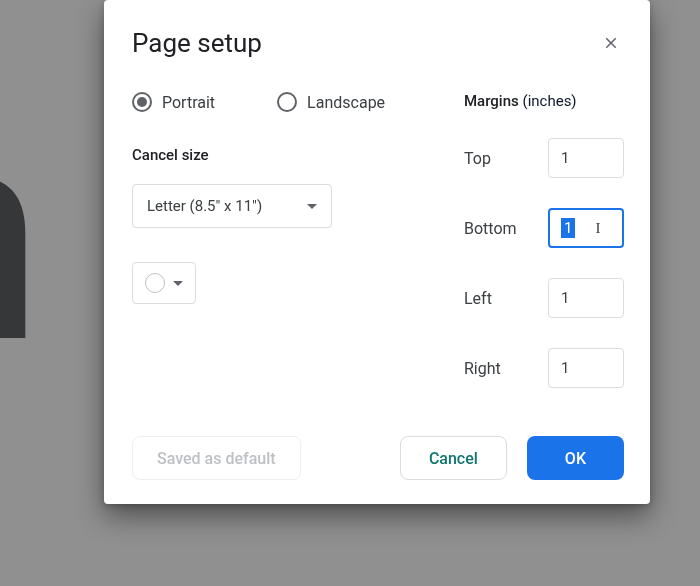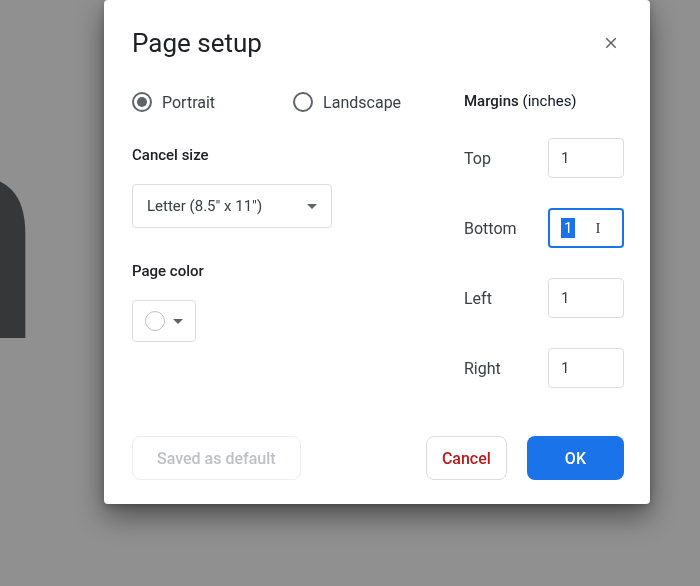--- a/index.html
+++ b/index.html
@@ -73,21 +73,21 @@
       width: 160px;
     }
     .section-title {
       font-size: 15px;
       font-weight: 500;
       color: #202124;
       margin-bottom: 20px;
     }
     .radio-row {
       display: flex;
-      gap: 78px;
+      gap: 62px;
       margin-bottom: 34px;
       align-items: center;
     }
     .radio {
       display: flex;
       align-items: center;
       gap: 10px;
       cursor: pointer;
     }
     .radio-circle {
@@ -221,22 +221,22 @@
     .btn-default {
       background: #fff;
       border: 1px solid #eceef0;
       color: #bdc1c6;
       padding: 0 24px;
       margin-right: auto;
     }
     .btn-cancel {
       background: #fff;
       border: 1px solid #dadce0;
-      color: #b91c1c;
-      padding: 0 15px;
+      color: #0f766e;
+      padding: 0 28px;
     }
     .btn-ok {
       background: #1a73e8;
       border: none;
       color: #fff;
       padding: 8px 38px;
     }
   </style>
 </head>
 <body>
@@ -272,21 +272,20 @@
           <span class="radio-label">Landscape</span>
         </div>
       </div>
 
       <div class="section-title">Cancel size</div>
       <div class="select">
         <span>Letter (8.5" x 11")</span>
         <span class="caret"></span>
       </div>
 
-      <div class="section-title">Page color</div>
       <div class="color-picker">
         <div class="color-swatch"></div>
         <span class="caret"></span>
       </div>
     </div>
 
     <div class="right-col">
       <div class="margins-header">
         <span>Margins</span> <span class="margins-unit">(inches)</span>
       </div>

